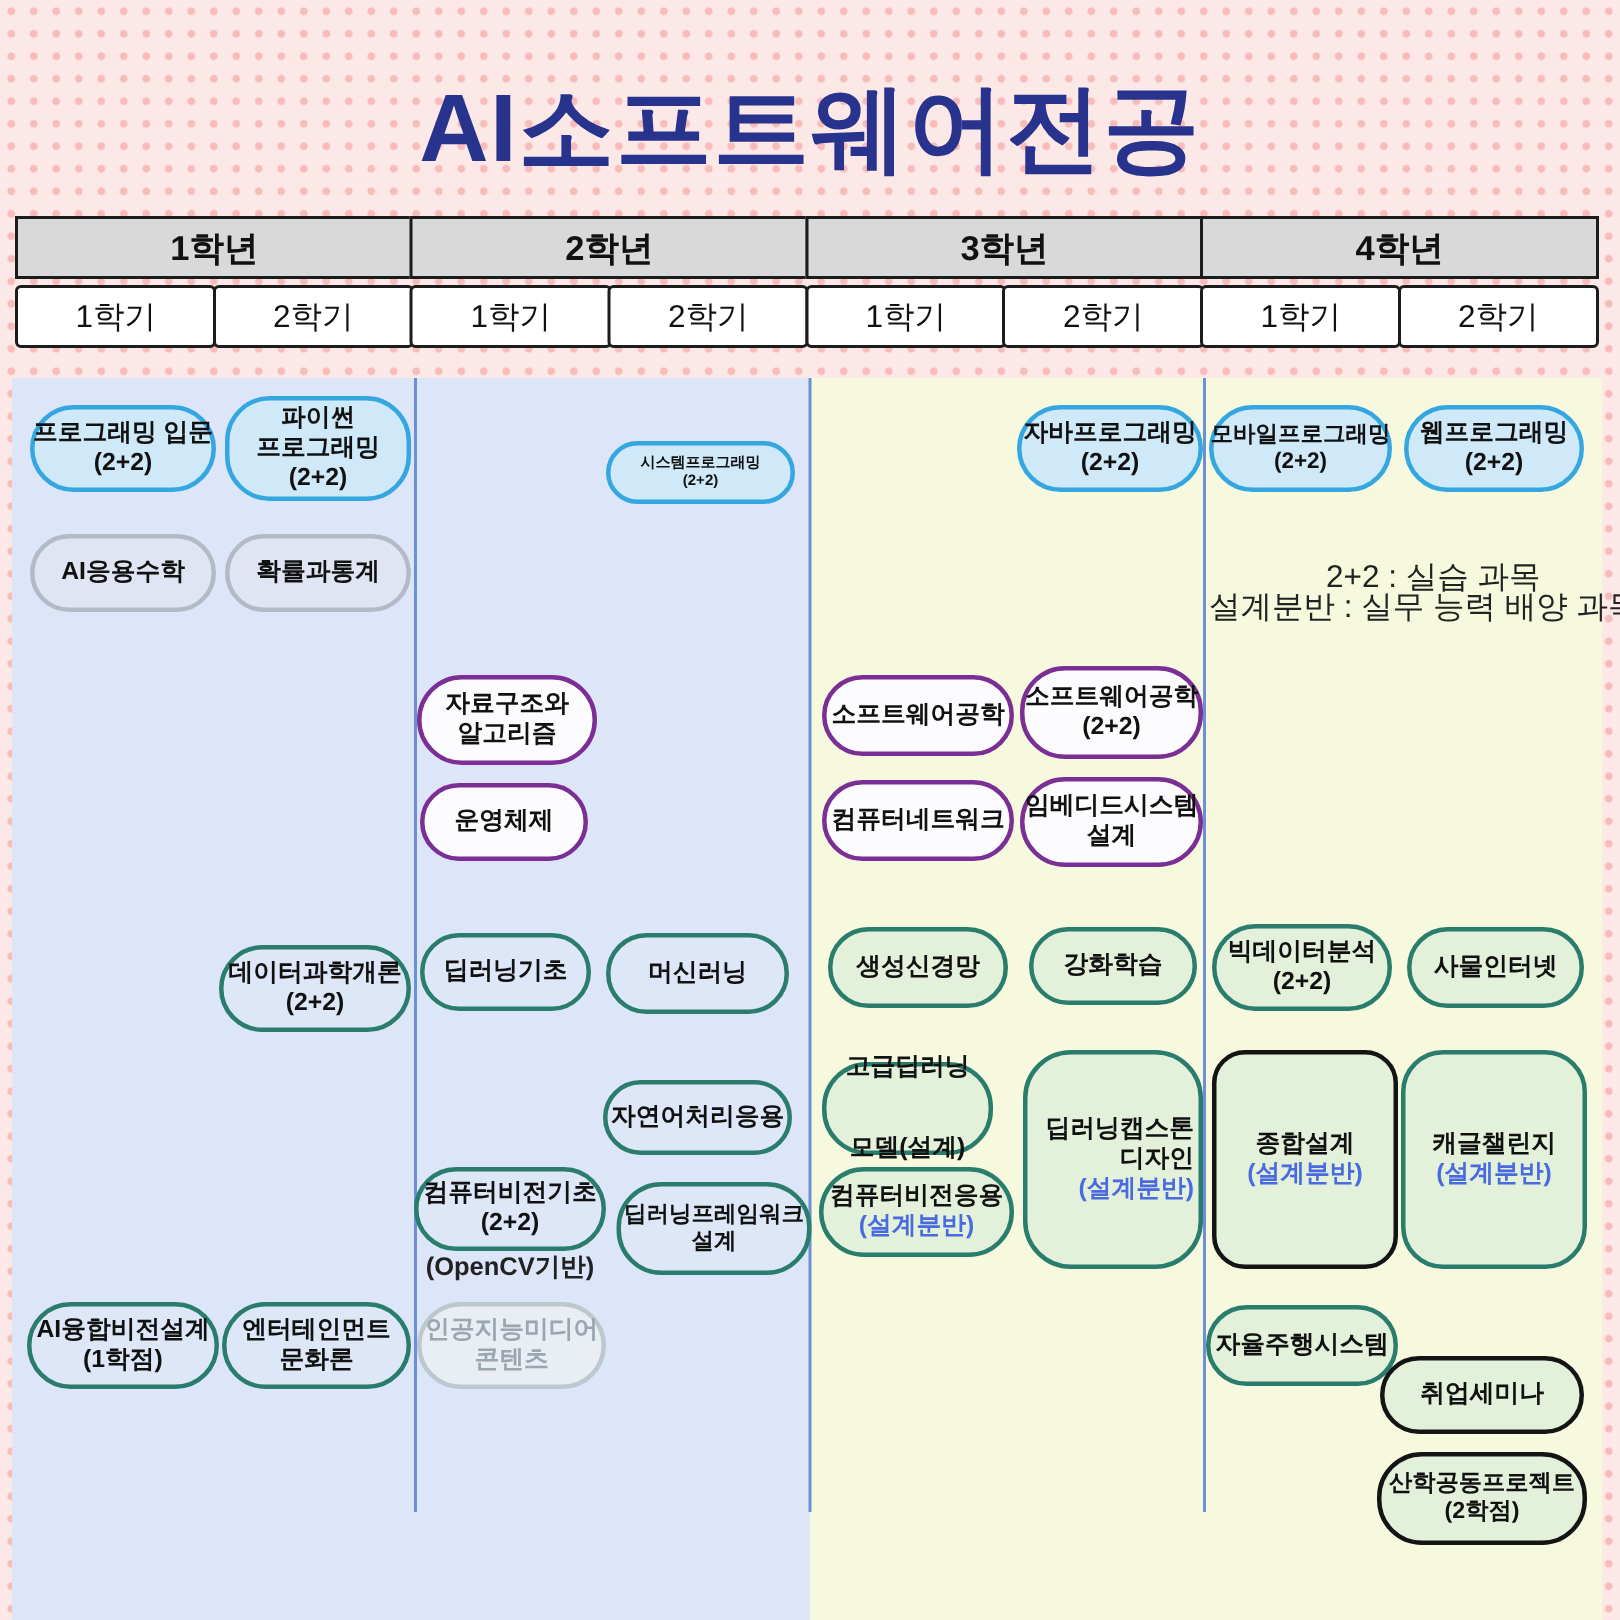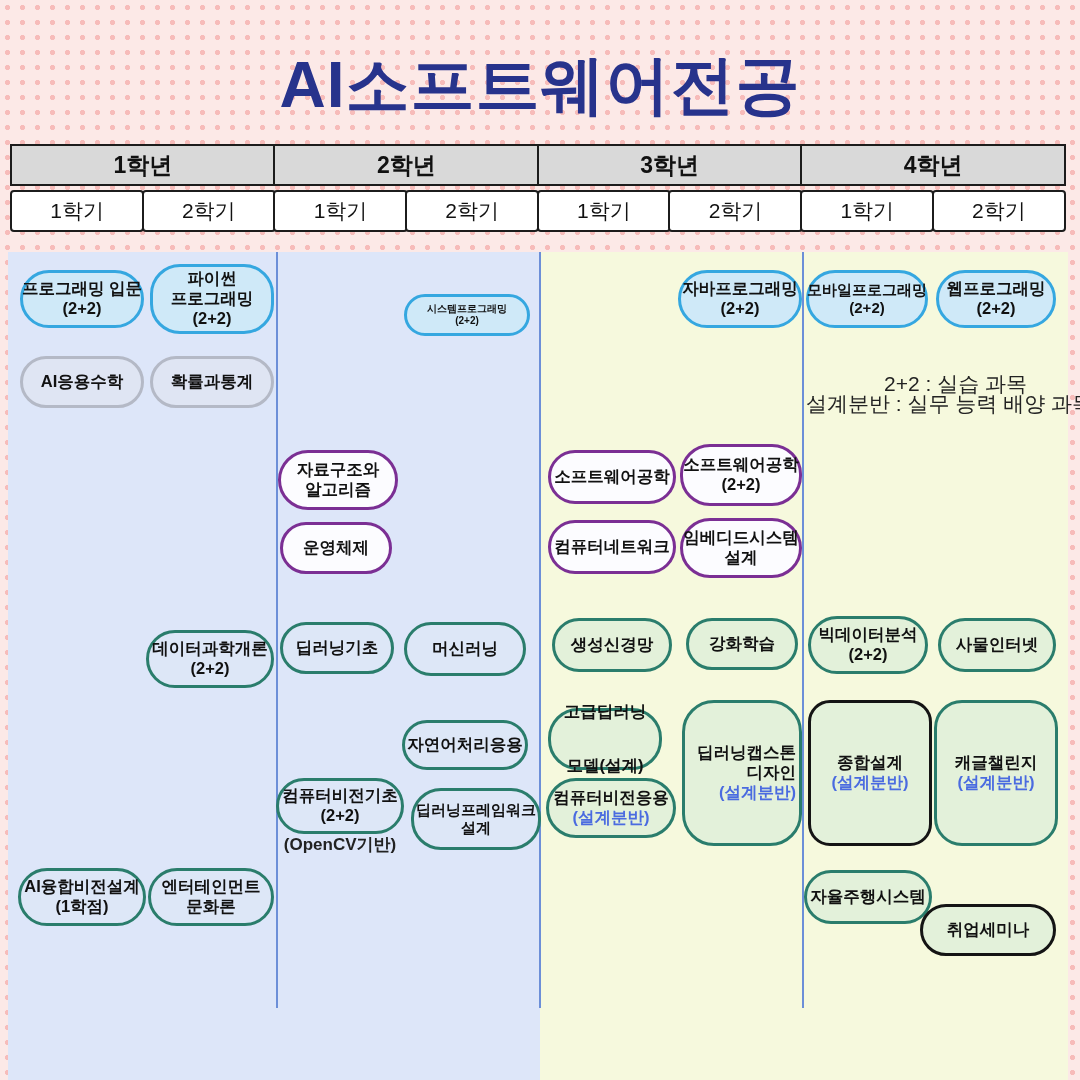--- a/index.html
+++ b/index.html
@@ -132,20 +132,24 @@
       <div class="pill teal" style="left: 280px; top: 622px; width: 114px; height: 52px;">
         <div>딥러닝기초</div>
       </div>
       <div class="pill teal" style="left: 276px; top: 778px; width: 128px; height: 56px;">
         <div>컴퓨터비전기초</div>
         <div>(2+2)</div>
       </div>
       <div class="pill label" style="left: 274px; top: 832px; width: 132px; height: 26px;">
         <div>(OpenCV기반)</div>
       </div>
+      <div class="pill faded" style="left: 278px; top: 868px; width: 126px; height: 58px;">
+        <div>인공지능미디어</div>
+        <div>콘텐츠</div>
+      </div>
       <div class="pill blue" style="left: 404px; top: 270px; width: 126px; height: 42px; font-size: 10px; margin-top: 24px;">
         <div>시스템프로그래밍</div>
         <div>(2+2)</div>
       </div>
       <div class="pill teal" style="left: 404px; top: 622px; width: 122px; height: 54px;">
         <div>머신러닝</div>
       </div>
       <div class="pill teal" style="left: 402px; top: 720px; width: 126px; height: 50px;">
         <div>자연어처리응용</div>
       </div>
@@ -212,15 +216,19 @@
       <div class="pill tealg" style="left: 938px; top: 618px; width: 118px; height: 54px;">
         <div>사물인터넷</div>
       </div>
       <div class="pill tealg tall2" style="left: 934px; top: 700px; width: 124px; height: 146px;">
         <div>캐글챌린지</div>
         <div class="accent">(설계분반)</div>
       </div>
       <div class="pill blackpill" style="left: 920px; top: 904px; width: 136px; height: 52px;">
         <div>취업세미나</div>
       </div>
+      <div class="pill blackpill" style="left: 918px; top: 968px; width: 140px; height: 62px; font-size: 15.5px;">
+        <div>산학공동프로젝트</div>
+        <div>(2학점)</div>
+      </div>
     </div>
 
 </div>
 
 </body></html>

